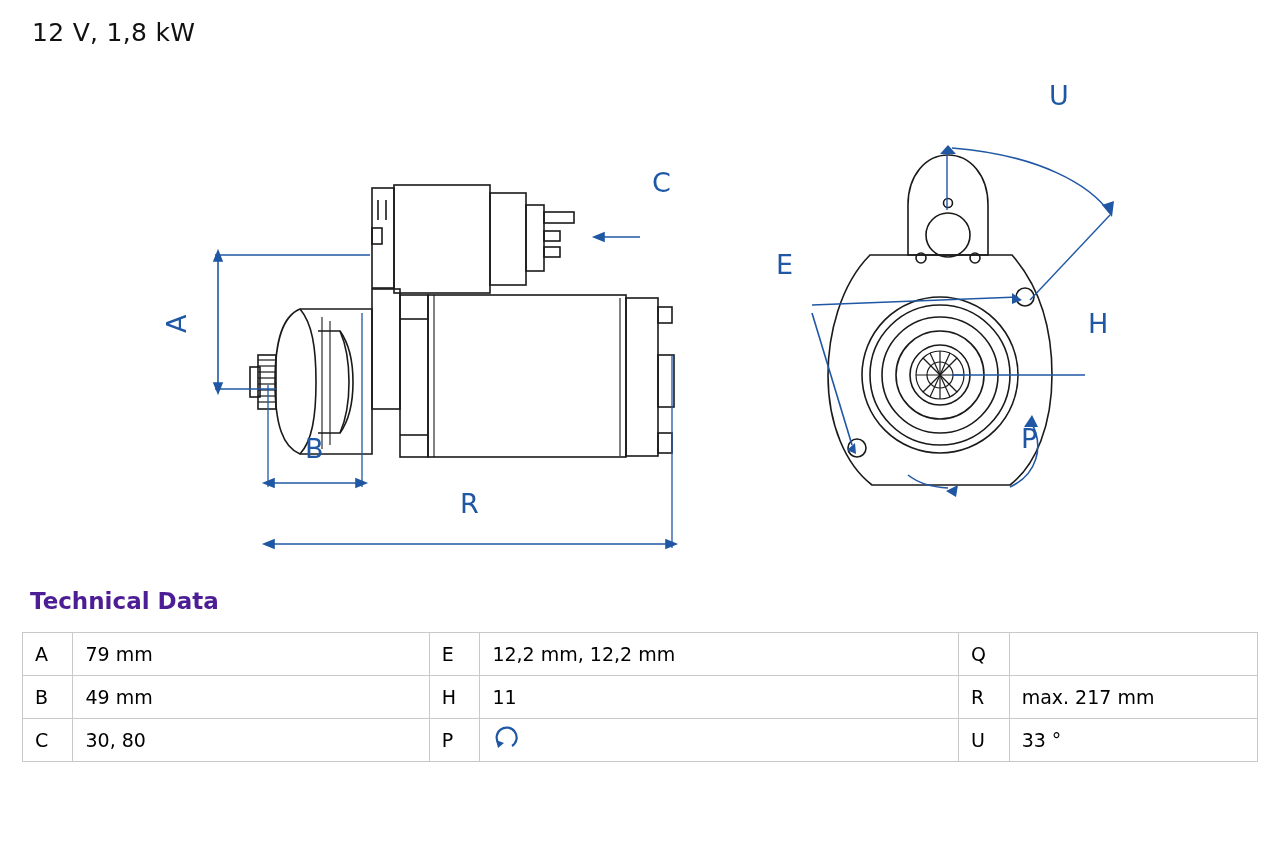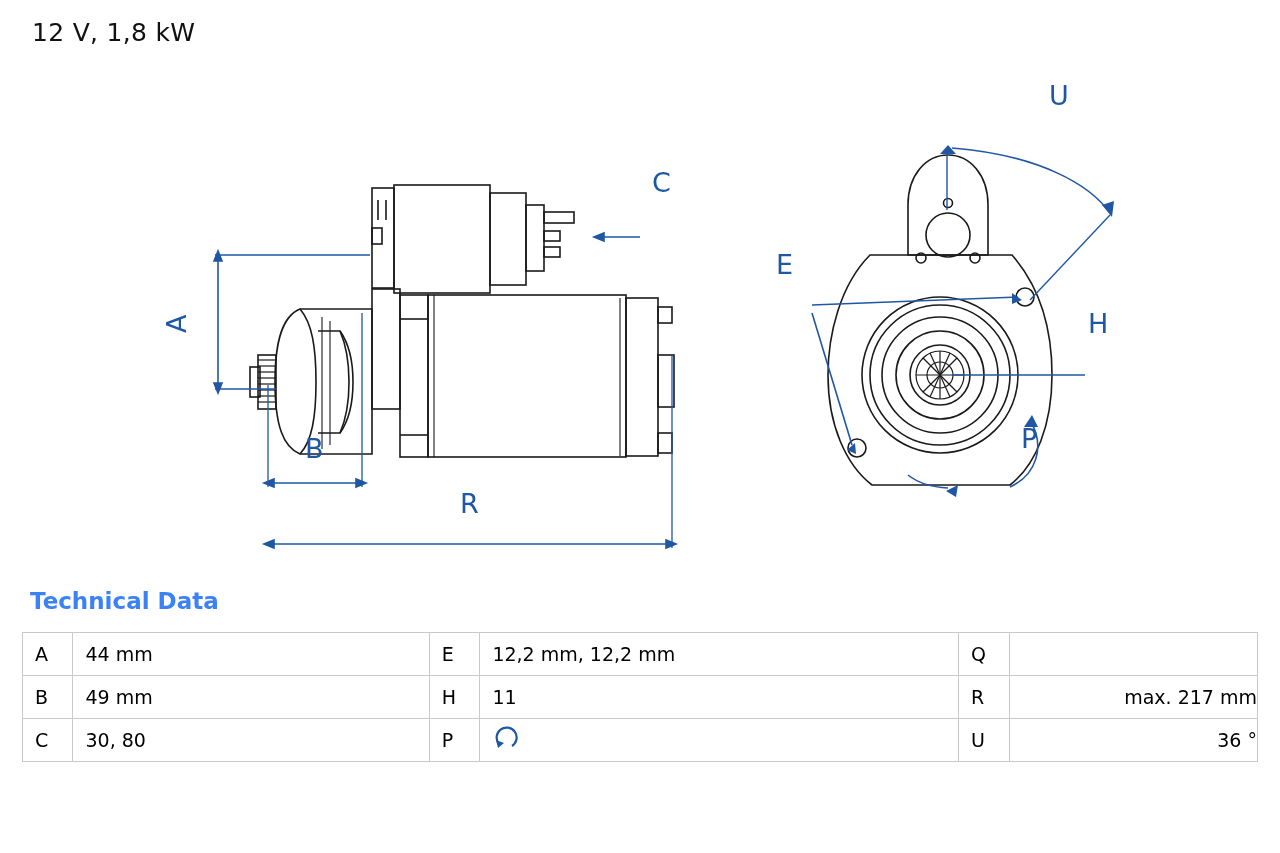--- a/index.html
+++ b/index.html
@@ -35,21 +35,21 @@
     top: 55px;
     width: 1280px;
     height: 520px;
   }
   .tech-title {
     position: absolute;
     left: 30px;
     top: 588px;
     font-size: 23px;
     font-weight: bold;
-    color: #3b82f6;
+    color: #4c1d95;
     text-align: right;
   }
   table.tech {
     position: absolute;
     left: 22px;
     top: 632px;
     width: 1236px;
     border-collapse: collapse;
     font-size: 19px;
   }
@@ -64,21 +64,21 @@
     width: 40px;
     text-align: left;
     padding-left: 14px;
   }
   td.val {
     width: 372px;
   }
   td.key2 { width: 40px; padding-left: 14px; }
   td.val2 { width: 495px; margin-top: 36px; }
   td.key3 { width: 40px; padding-left: 14px; }
-  td.val3 { width: 246px; text-align: right; }
+  td.val3 { width: 246px; }
   .rot-icon {
     display: inline-block;
     vertical-align: middle;
   }
 </style>
 </head>
 <body>
 
 <div class="page">
 
@@ -220,21 +220,21 @@
       <text x="1021" y="393">P</text>
     </g>
   </svg>
 
   <div class="tech-title">Technical Data</div>
 
   <table class="tech">
     <tbody>
       <tr>
         <td class="key">A</td>
-        <td class="val">44 mm</td>
+        <td class="val">79 mm</td>
         <td class="key2">E</td>
         <td class="val2">12,2 mm, 12,2 mm</td>
         <td class="key3">Q</td>
         <td class="val3"></td>
       </tr>
       <tr>
         <td class="key">B</td>
         <td class="val">49 mm</td>
         <td class="key2">H</td>
         <td class="val2">11</td>
@@ -247,18 +247,18 @@
         <td class="key2">P</td>
         <td class="val2">
           <span class="rot-icon">
             <svg width="30" height="28" viewBox="0 0 30 28">
               <path d="M7 20 A10 10 0 1 1 20 22" fill="none" stroke="#1F57A4" stroke-width="2.2"></path>
               <polygon points="4,16 12,19 6,24" fill="#1F57A4"></polygon>
             </svg>
           </span>
         </td>
         <td class="key3">U</td>
-        <td class="val3">36 °</td>
+        <td class="val3">33 °</td>
       </tr>
     </tbody>
   </table>
 
 </div>
 
 </body></html>

